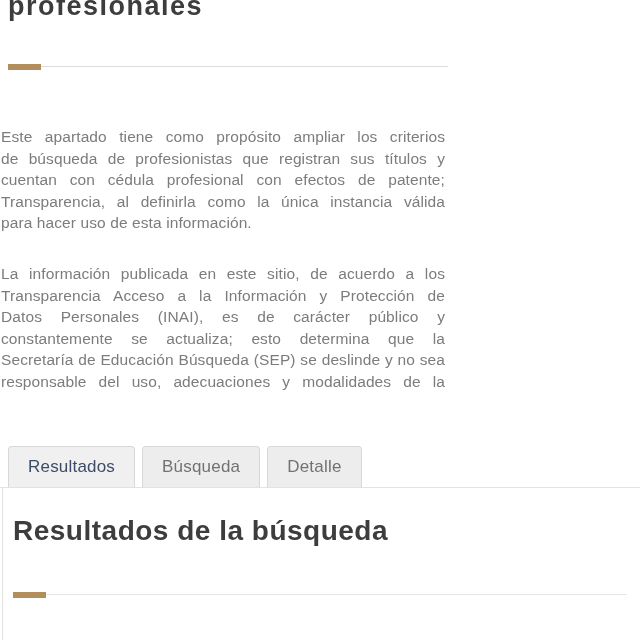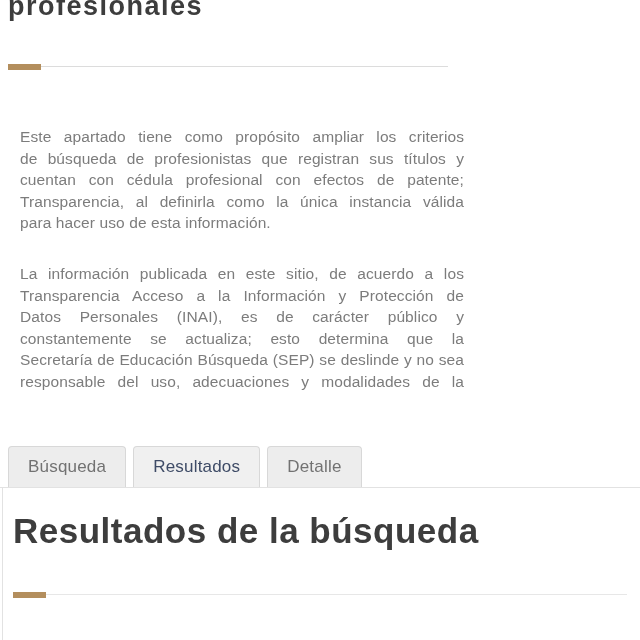--- a/index.html
+++ b/index.html
@@ -38,21 +38,21 @@
   .divider .gold-bar{
     position:absolute;left:0;top:0;width:33px;height:6px;
     background:var(--accent-gold);
   }
   .divider-title{left:8px;top:64px;width:440px;}
   .divider-results{left:13px;top:592px;width:614px;}
   .divider-results .thin-line{background:#e7e7e7;}
 
   
   .para{
-    position:absolute;left:20px;width:444px;
+    position:absolute;left:1px;width:444px;
     font-size:15.5px;line-height:21.5px;letter-spacing:0.1px;
     color:var(--body-text);
   }
   .para-1{top:126px;}
   .para-2{top:263px;}
   .jline{text-align:justify;text-align-last:justify;}
   .jlast{text-align-last:left;}
 
   
   .tab-bar{
@@ -79,21 +79,21 @@
   .panel-top-border{
     position:absolute;left:0;top:487px;width:640px;height:1px;
     background:var(--panel-border);
   }
   .panel-left-border{
     position:absolute;left:2px;top:487px;width:1px;height:153px;
     background:var(--panel-border);
   }
   .results-heading{
     position:absolute;left:13px;top:514px;margin:0;
-    font-size:35px;line-height:33px;font-weight:bold;
+    font-size:28px;line-height:33px;font-weight:bold;
     letter-spacing:0.5px;color:var(--heading-text);
     white-space:nowrap;
   }
 </style>
 </head>
 <body>
 
 <h1 class="page-title">profesionales</h1>
 
 <div class="divider divider-title">
@@ -112,25 +112,25 @@
 <div class="para para-2">
     <div class="jline">La información publicada en este sitio, de acuerdo a los</div>
     <div class="jline">Transparencia Acceso a la Información y Protección de</div>
     <div class="jline">Datos Personales (INAI), es de carácter público y</div>
     <div class="jline">constantemente se actualiza; esto determina que la</div>
     <div class="jline">Secretaría de Educación Búsqueda (SEP) se deslinde y no sea</div>
     <div class="jline">responsable del uso, adecuaciones y modalidades de la</div>
   </div>
 
 <div class="tab-bar">
+  <div class="tab active">
+    <span>Resultados</span>
+  </div>
   <div class="tab">
     <span>Búsqueda</span>
-  </div>
-  <div class="tab active">
-    <span>Resultados</span>
   </div>
   <div class="tab">
     <span>Detalle</span>
   </div>
 </div>
 
 <div class="panel-top-border"></div>
 <div class="panel-left-border"></div>
 
 <h2 class="results-heading">Resultados de la búsqueda</h2>

